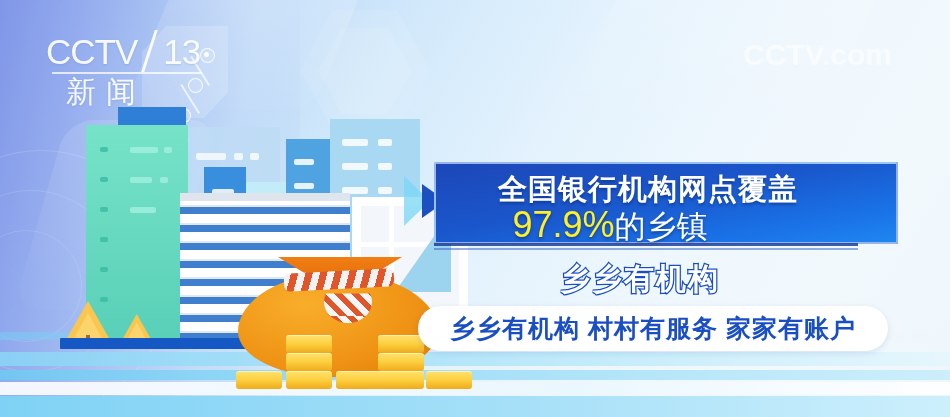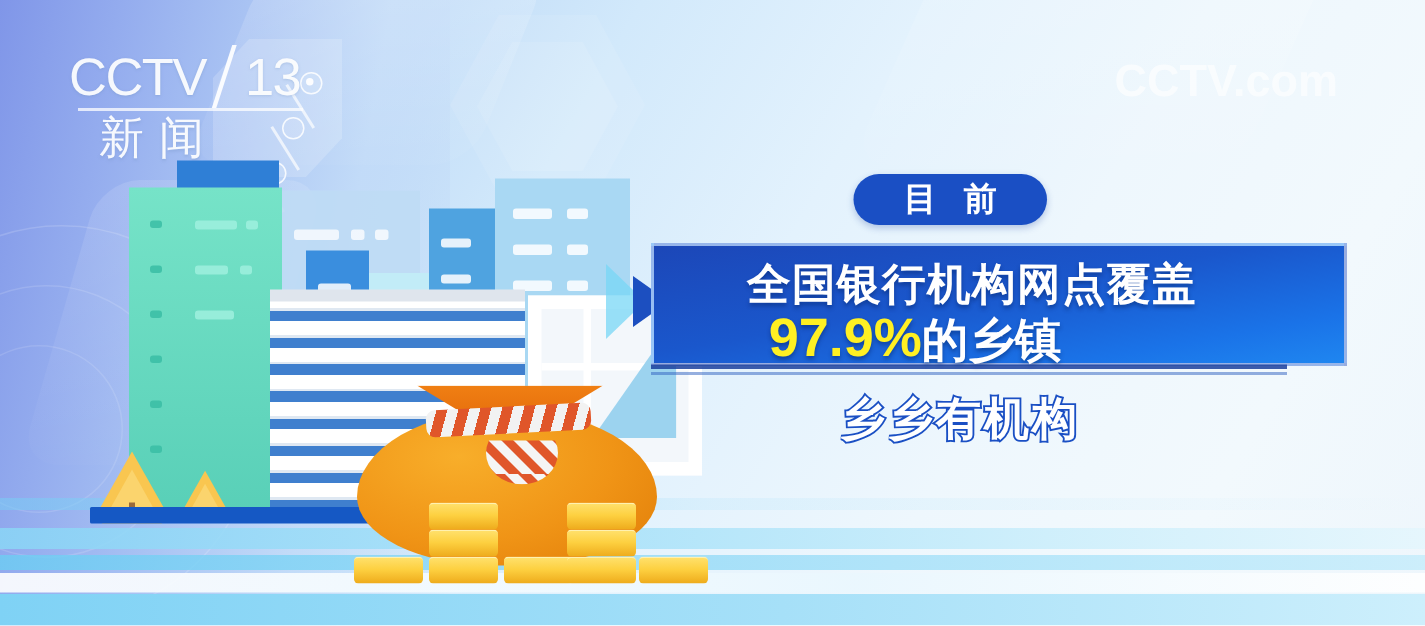--- a/index.html
+++ b/index.html
@@ -162,21 +162,21 @@
     border-top:25px solid transparent;border-bottom:25px solid transparent;
     border-left:26px solid rgba(120,215,245,.75);
   }
   .line1{
     position:absolute;left:0;top:6px;width:424px;text-align:center;
     color:#ffffff;font-size:29px;font-weight:bold;letter-spacing:1px;
     text-shadow:0 2px 3px rgba(0,30,90,.45);
   }
   .line2{
     position:absolute;left:0;top:40px;width:348px;text-align:center;
-    font-size:31px;font-weight:bold;letter-spacing:0px;
+    font-size:31px;font-weight:normal;letter-spacing:0px;
     text-shadow:0 2px 3px rgba(0,30,90,.45);
   }
   .line2 .pct{color:#fff023;font-size:36px;}
   .line2 .rest{color:#ffffff;}
 
   .mid-text{
     position:absolute;left:422px;top:259px;width:436px;text-align:center;
     font-size:30px;font-weight:bold;color:#ffffff;
     -webkit-text-stroke:2.5px #1a4fc4;
     paint-order:stroke fill;
@@ -333,33 +333,33 @@
     <div class="coin" style="left:50px;bottom:0px;"></div>
     <div class="coin" style="left:50px;bottom:18px;"></div>
     <div class="coin" style="left:50px;bottom:36px;"></div>
     <div class="coin" style="left:100px;bottom:0px;"></div>
     <div class="coin" style="left:142px;bottom:0px;"></div>
     <div class="coin" style="left:142px;bottom:18px;"></div>
     <div class="coin" style="left:142px;bottom:36px;"></div>
     <div class="coin" style="left:190px;bottom:0px;"></div>
   </div>
 
-  <div class="badge">
-    <span>目 前</span>
-  </div>
 
   <div class="banner-wrap">
     <div class="chev-outer"></div>
     <div class="chev"></div>
     <div class="banner">
       <div class="line1">全国银行机构网点覆盖</div>
       <div class="line2">
         <span class="pct">97.9%</span><span class="rest">的乡镇</span>
       </div>
     </div>
     <div class="banner-underline"></div>
     <div class="banner-underline2"></div>
   </div>
 
   <div class="mid-text">乡乡有机构</div>
 
+  <div class="pill">
+    <span>乡乡有机构  村村有服务  家家有账户</span>
+  </div>
 
 </div>
 
 </body></html>

